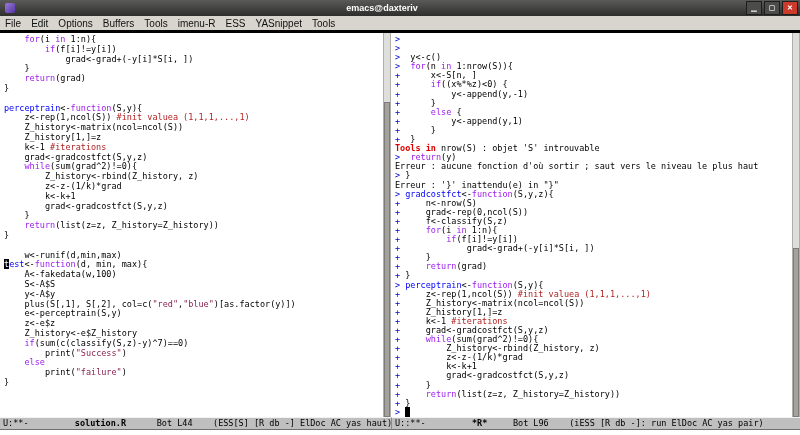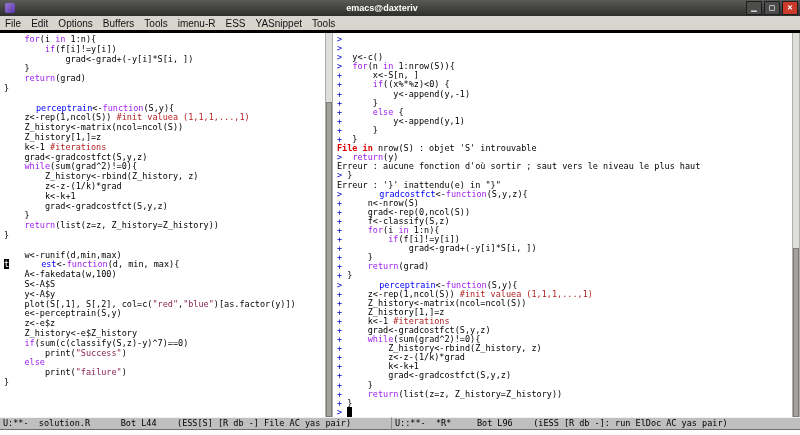--- a/index.html
+++ b/index.html
@@ -25,35 +25,35 @@
   
   .menubar{
     height:14px;display:flex;align-items:center;
     background:var(--menubar_bg,#d8d5ce);border-bottom:3px solid #000000;
     font:10px "Liberation Sans",sans-serif;color:#111;
   }
   .menu-item{padding:0 5px;white-space:nowrap;}
   
   .main{height:384px;display:flex;background:#fff;overflow:hidden;}
   .pane{overflow:hidden;padding:2px 0 0 4px;box-sizing:border-box;}
-  .pane.left{width:325px;border-radius:13px;}
+  .pane.left{width:383px;border-radius:13px;}
   .pane.right{flex:1;}
   .line{white-space:pre;font-size:8.5px;}
   .pane.left .line{height:9.8px;line-height:9.8px;}
   .pane.right .line{height:9.1px;line-height:9.1px;}
   
   .pl{color:#000;}
   .kw{color:var(--kw,#a020f0);}
-  .fn{color:var(--fn,#0000ff);margin-left:32px;}
+  .fn{color:var(--fn,#0000ff);}
   .cm{color:var(--cm,#b22222);}
   .st{color:var(--st,#8b2252);}
   .pr{color:var(--pr,#0000cd);}
   .er{color:var(--er,#dd0000);font-weight:bold;}
   .cur{background:#000;color:#fff;}
-  .bold{font-weight:normal;}
+  .bold{font-weight:bold;margin-left:36px;}
   
   .scroll{width:8px;background:#dededd;border-left:1px solid #b0aea8;border-right:1px solid #b0aea8;
     position:relative;box-sizing:border-box;}
   .thumb{position:absolute;left:0;right:0;background:#a3a29e;border:1px solid #7d7c78;box-sizing:border-box;}
   .thumb.left-thumb{top:18%;height:82%;}
   .thumb.right-thumb{top:56%;height:44%;}
   
   .modelines{display:flex;height:13px;}
   .modeline{
     background:var(--modeline_bg,#bfbfbf);
@@ -113,21 +113,21 @@
       <div class="line"><span class="pl">        grad&lt;-gradcostfct(S,y,z)</span></div>
       <div class="line"><span class="pl">    }</span></div>
       <div class="line"><span class="pl">    </span><span class="kw">return</span><span class="pl">(list(z=z, Z_history=Z_history))</span></div>
       <div class="line"><span class="pl">}</span></div>
       <div class="line"></div>
       <div class="line"><span class="pl">    w&lt;-runif(d,min,max)</span></div>
       <div class="line"><span class="cur">t</span><span class="fn">est</span><span class="pl">&lt;-</span><span class="kw">function</span><span class="pl">(d, min, max){</span></div>
       <div class="line"><span class="pl">    A&lt;-fakedata(w,100)</span></div>
       <div class="line"><span class="pl">    S&lt;-A$S</span></div>
       <div class="line"><span class="pl">    y&lt;-A$y</span></div>
-      <div class="line"><span class="pl">    plot(S[,1], S[,2], col=c(</span><span class="st">"red"</span><span class="pl">,</span><span class="st">"blue"</span><span class="pl">)[as.factor(y)])</span></div>
+      <div class="line"><span class="pl">    plus(S[,1], S[,2], col=c(</span><span class="st">"red"</span><span class="pl">,</span><span class="st">"blue"</span><span class="pl">)[as.factor(y)])</span></div>
       <div class="line"><span class="pl">    e&lt;-perceptrain(S,y)</span></div>
       <div class="line"><span class="pl">    z&lt;-e$z</span></div>
       <div class="line"><span class="pl">    Z_history&lt;-e$Z_history</span></div>
       <div class="line"><span class="pl">    </span><span class="kw">if</span><span class="pl">(sum(c(classify(S,z)-y)^7)==0)</span></div>
       <div class="line"><span class="pl">        print(</span><span class="st">"Success"</span><span class="pl">)</span></div>
       <div class="line"><span class="pl">    </span><span class="kw">else</span></div>
       <div class="line"><span class="pl">        print(</span><span class="st">"failure"</span><span class="pl">)</span></div>
       <div class="line"><span class="pl">}</span></div>
     </div>
   <div class="scroll">
@@ -139,21 +139,21 @@
       <div class="line"><span class="pr">&gt; </span><span class="pl"> y&lt;-c()</span></div>
       <div class="line"><span class="pr">&gt; </span><span class="pl"> </span><span class="kw">for</span><span class="pl">(n </span><span class="kw">in</span><span class="pl"> 1:nrow(S)){</span></div>
       <div class="line"><span class="pr">+ </span><span class="pl">     x&lt;-S[n, ]</span></div>
       <div class="line"><span class="pr">+ </span><span class="pl">     </span><span class="kw">if</span><span class="pl">((x%*%z)&lt;0) {</span></div>
       <div class="line"><span class="pr">+ </span><span class="pl">         y&lt;-append(y,-1)</span></div>
       <div class="line"><span class="pr">+ </span><span class="pl">     }</span></div>
       <div class="line"><span class="pr">+ </span><span class="pl">     </span><span class="kw">else</span><span class="pl"> {</span></div>
       <div class="line"><span class="pr">+ </span><span class="pl">         y&lt;-append(y,1)</span></div>
       <div class="line"><span class="pr">+ </span><span class="pl">     }</span></div>
       <div class="line"><span class="pr">+ </span><span class="pl"> }</span></div>
-      <div class="line"><span class="er">File in</span><span class="pl"> nrow(S) : objet 'S' introuvable</span></div>
+      <div class="line"><span class="er">Tools in</span><span class="pl"> nrow(S) : objet 'S' introuvable</span></div>
       <div class="line"><span class="pr">&gt; </span><span class="pl"> </span><span class="kw">return</span><span class="pl">(y)</span></div>
       <div class="line"><span class="pl">Erreur : aucune fonction d'où sortir ; saut vers le niveau le plus haut</span></div>
       <div class="line"><span class="pr">&gt; </span><span class="pl">}</span></div>
       <div class="line"><span class="pl">Erreur : '}' inattendu(e) in "}"</span></div>
       <div class="line"><span class="pr">&gt; </span><span class="fn">gradcostfct</span><span class="pl">&lt;-</span><span class="kw">function</span><span class="pl">(S,y,z){</span></div>
       <div class="line"><span class="pr">+ </span><span class="pl">    n&lt;-nrow(S)</span></div>
       <div class="line"><span class="pr">+ </span><span class="pl">    grad&lt;-rep(0,ncol(S))</span></div>
       <div class="line"><span class="pr">+ </span><span class="pl">    f&lt;-classify(S,z)</span></div>
       <div class="line"><span class="pr">+ </span><span class="pl">    </span><span class="kw">for</span><span class="pl">(i </span><span class="kw">in</span><span class="pl"> 1:n){</span></div>
       <div class="line"><span class="pr">+ </span><span class="pl">        </span><span class="kw">if</span><span class="pl">(f[i]!=y[i])</span></div>
@@ -177,20 +177,20 @@
       <div class="line"><span class="pr">+ </span><span class="pl">}</span></div>
       <div class="line"><span class="pr">&gt; </span><span class="cur"> </span></div>
     </div>
   <div class="scroll">
     <div class="thumb right-thumb"></div>
   </div>
 </div>
 
 <div class="modelines">
   <div class="modeline mleft" id="modeline-left">
-      <div class="line"><span class="pl">U:**-  </span><span class="bold">solution.R</span><span class="pl">      Bot L44    (ESS[S] [R db -] File AC yas pair)</span></div>
+      <div class="line"><span class="pl">U:**-  </span><span class="bold">solution.R</span><span class="pl">      Bot L44    (ESS[S] [R db -] ElDoc AC yas haut)</span></div>
     </div>
   <div class="modeline mright" id="modeline-right">
       <div class="line"><span class="pl">U::**-  </span><span class="bold">*R*</span><span class="pl">     Bot L96    (iESS [R db -]: run ElDoc AC yas pair)</span></div>
     </div>
 </div>
 
 <div class="minibuffer"></div>
 
 </body></html>

